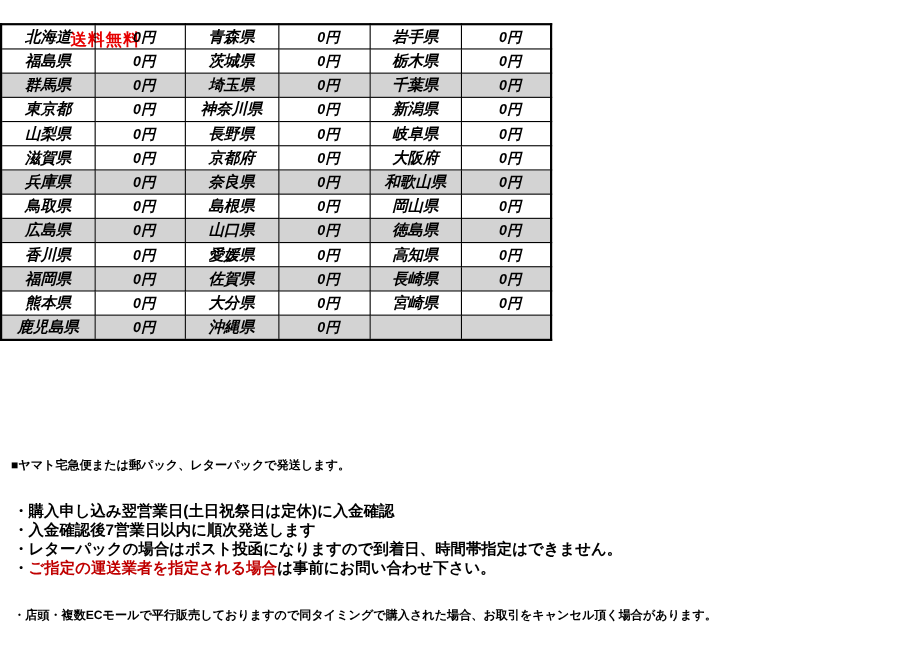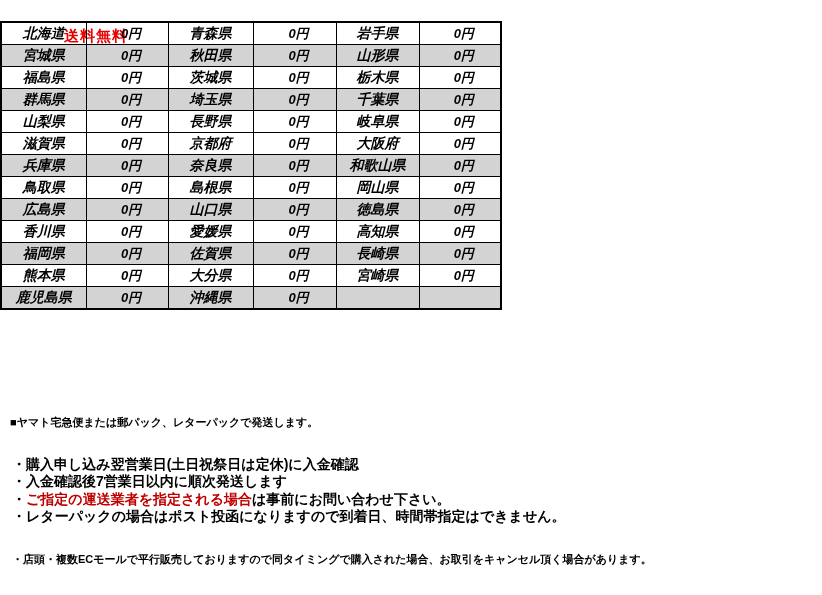--- a/index.html
+++ b/index.html
@@ -100,42 +100,42 @@
     </colgroup>
     <tbody>
         <tr>
           <td class="pref">北海道</td>
           <td class="fee">0円</td>
           <td class="pref">青森県</td>
           <td class="fee">0円</td>
           <td class="pref">岩手県</td>
           <td class="fee">0円</td>
         </tr>
-        <tr class="alt">
-          <td class="pref">宮城県</td>
-          <td class="fee">0円</td>
-          <td class="pref">秋田県</td>
-          <td class="fee">0円</td>
-          <td class="pref">山形県</td>
-          <td class="fee">0円</td>
-        </tr>
         <tr>
           <td class="pref">福島県</td>
           <td class="fee">0円</td>
           <td class="pref">茨城県</td>
           <td class="fee">0円</td>
           <td class="pref">栃木県</td>
           <td class="fee">0円</td>
         </tr>
         <tr class="alt">
           <td class="pref">群馬県</td>
           <td class="fee">0円</td>
           <td class="pref">埼玉県</td>
           <td class="fee">0円</td>
           <td class="pref">千葉県</td>
+          <td class="fee">0円</td>
+        </tr>
+        <tr>
+          <td class="pref">東京都</td>
+          <td class="fee">0円</td>
+          <td class="pref">神奈川県</td>
+          <td class="fee">0円</td>
+          <td class="pref">新潟県</td>
           <td class="fee">0円</td>
         </tr>
         <tr>
           <td class="pref">山梨県</td>
           <td class="fee">0円</td>
           <td class="pref">長野県</td>
           <td class="fee">0円</td>
           <td class="pref">岐阜県</td>
           <td class="fee">0円</td>
         </tr>
@@ -205,17 +205,17 @@
         </tr>
       </tbody>
   </table>
 </div>
 
 <div class="ship-method">■ヤマト宅急便または郵パック、レターパックで発送します。</div>
 
 <div class="notes">
   <div class="note-line"><span>・</span><span>購入申し込み翌営業日(土日祝祭日は定休)に入金確認</span></div>
   <div class="note-line"><span>・</span><span>入金確認後7営業日以内に順次発送します</span></div>
+  <div class="note-line"><span>・</span><span>レターパックの場合はポスト投函になりますので到着日、時間帯指定はできません。</span></div>
   <div class="note-line"><span>・</span><span class="red">ご指定の運送業者を指定される場合</span><span>は事前にお問い合わせ下さい。</span></div>
-  <div class="note-line"><span>・</span><span>レターパックの場合はポスト投函になりますので到着日、時間帯指定はできません。</span></div>
 </div>
 
 <div class="footnote">・店頭・複数ECモールで平行販売しておりますので同タイミングで購入された場合、お取引をキャンセル頂く場合があります。</div>
 
 </body></html>

